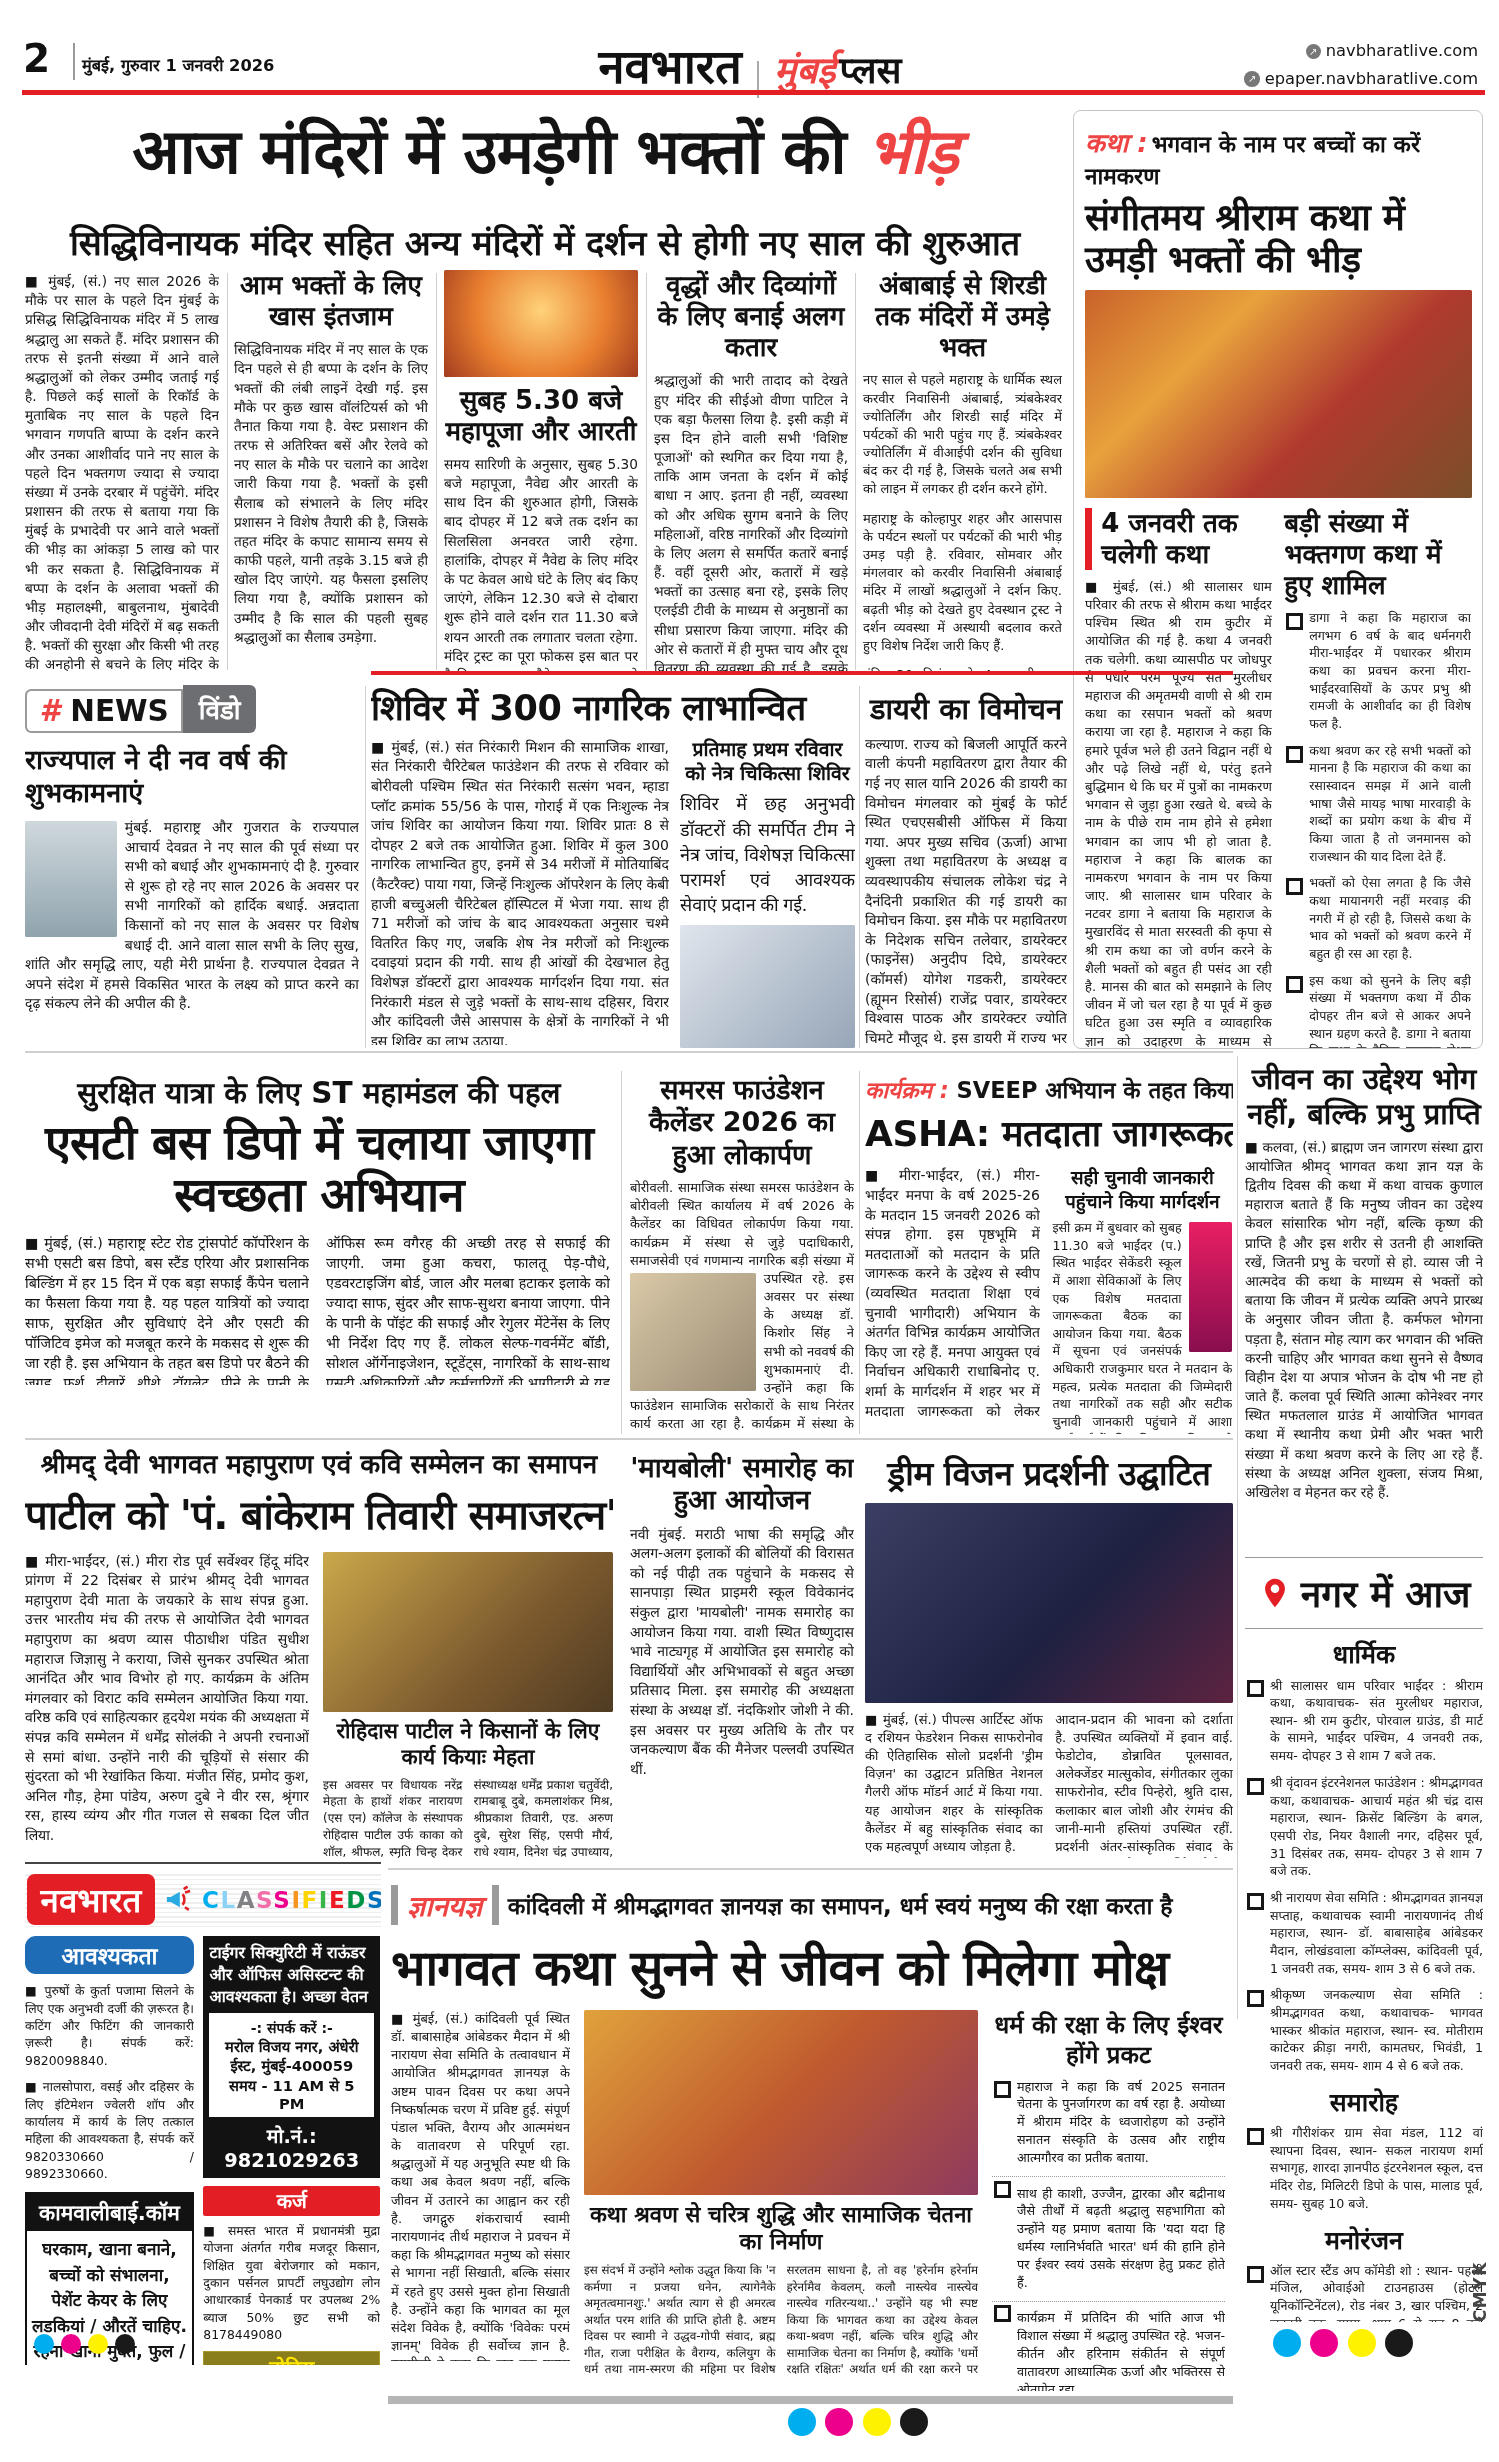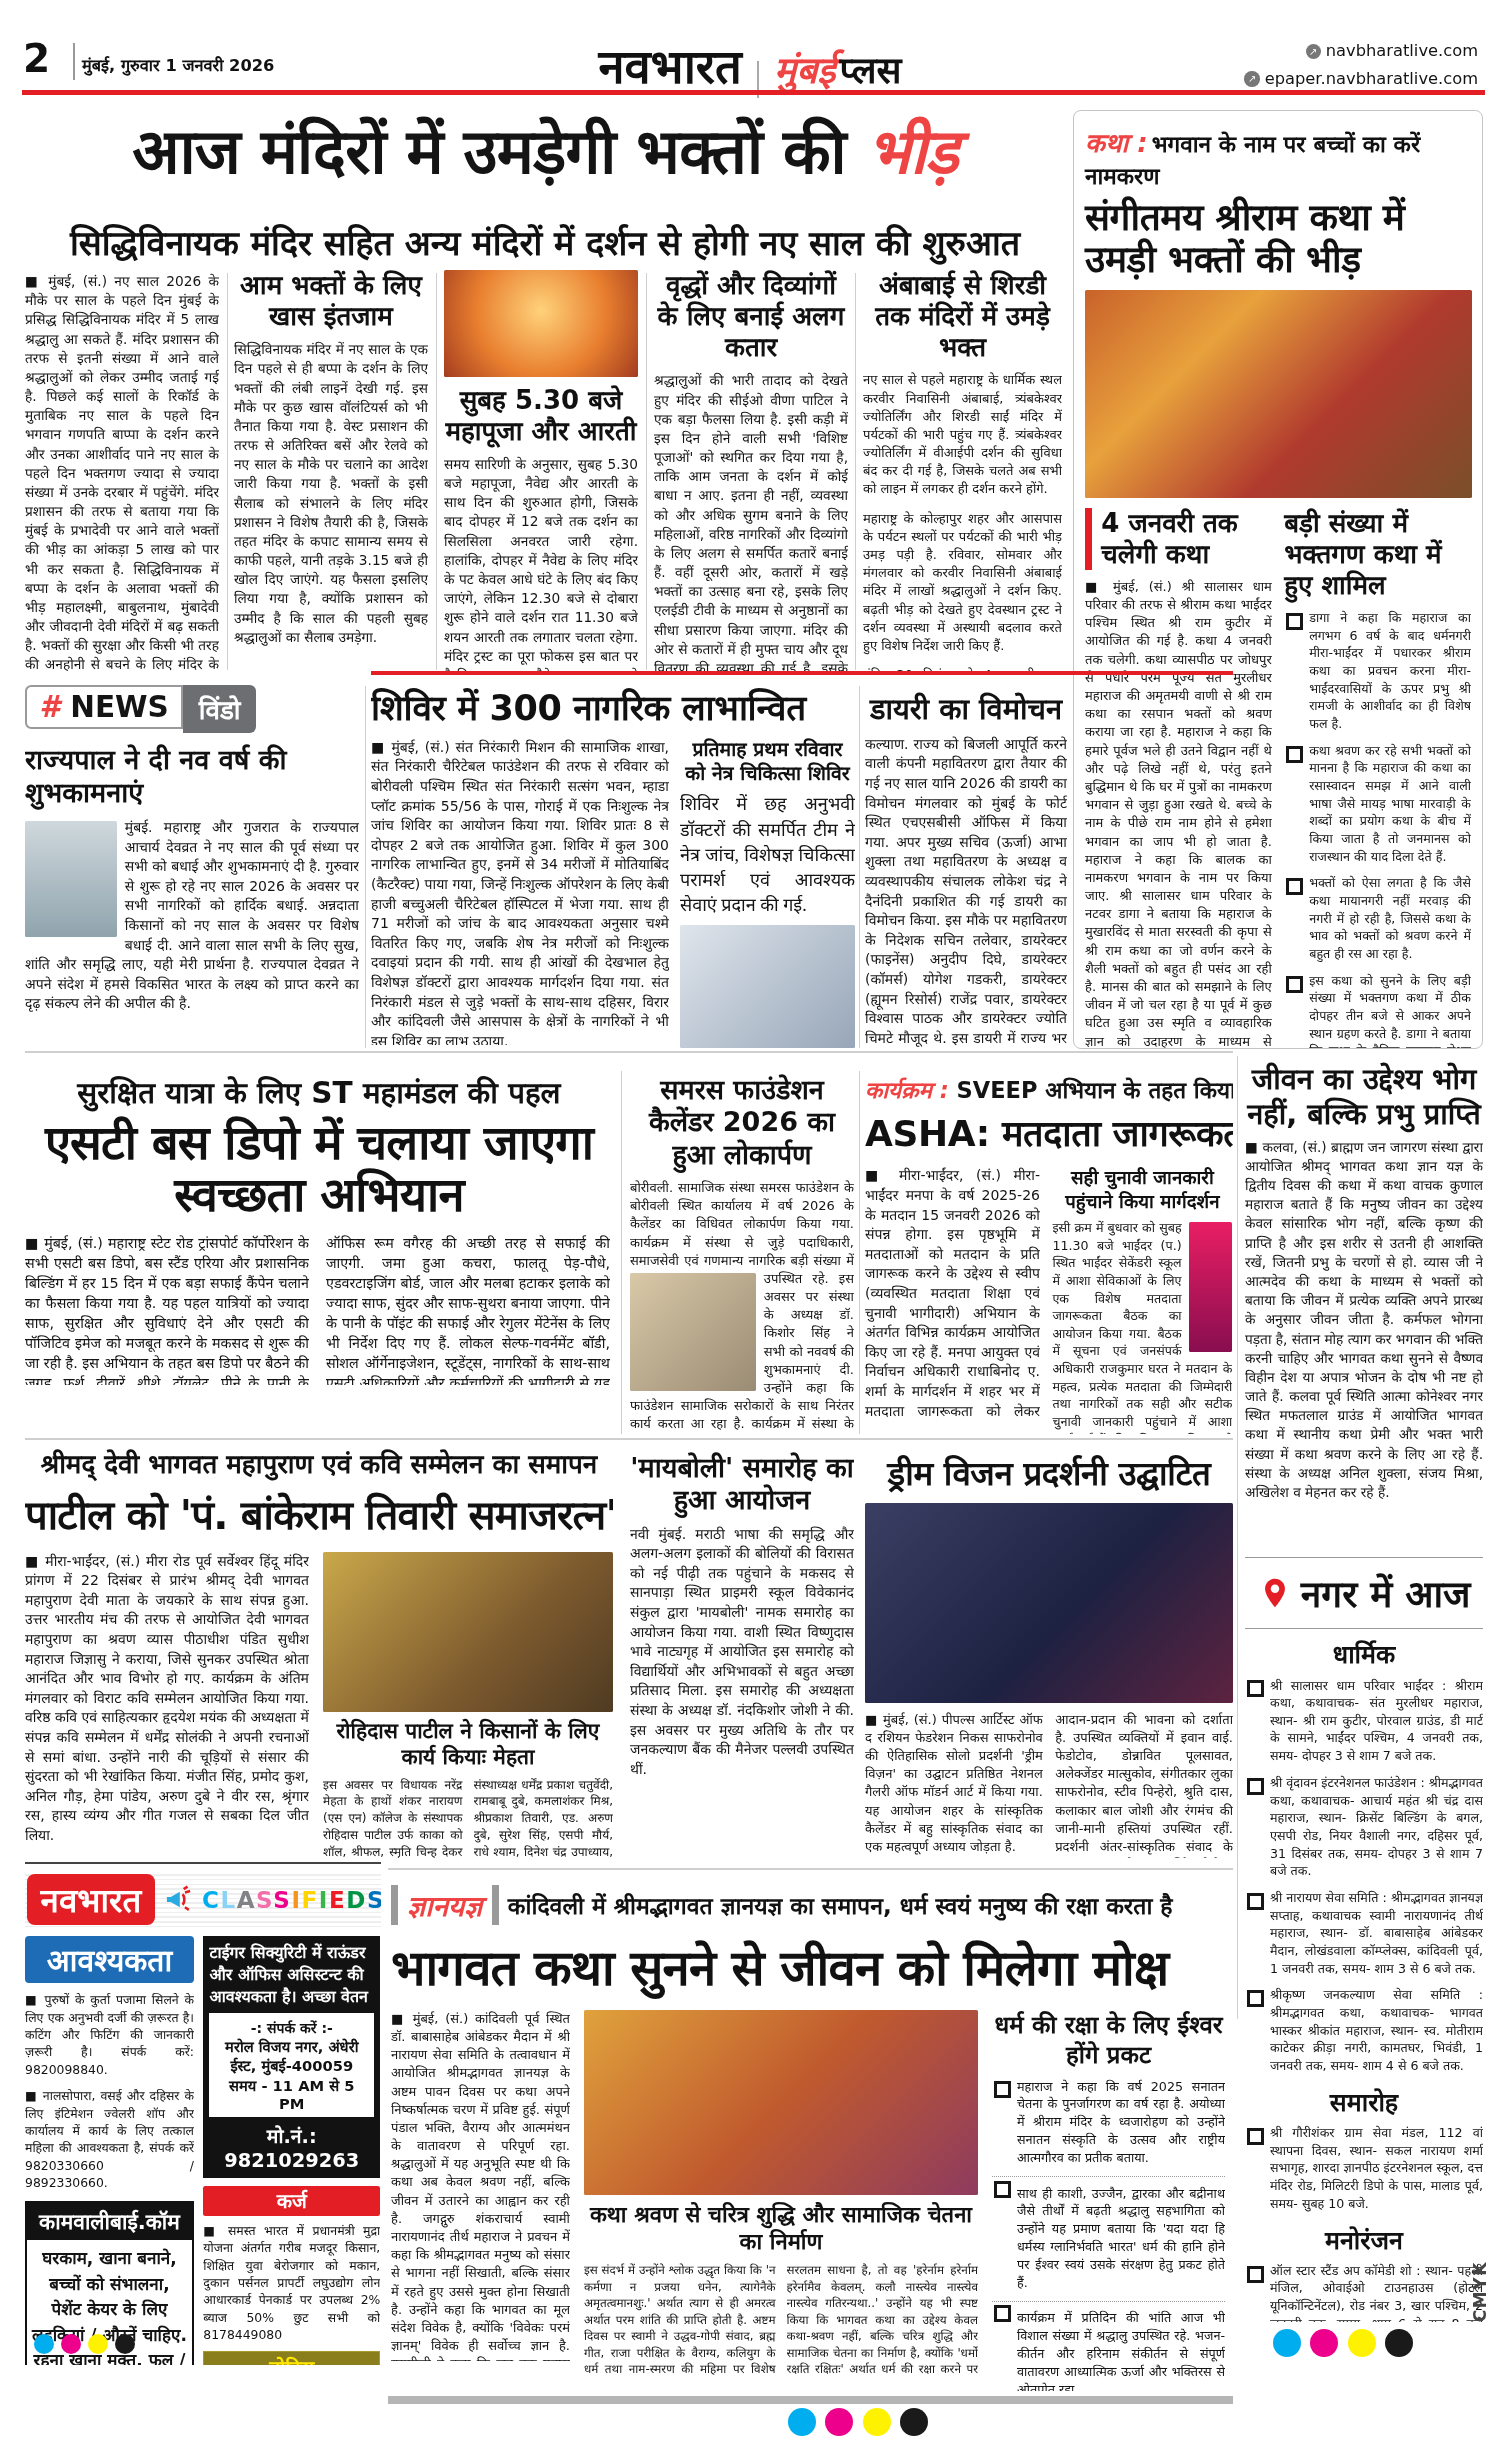--- a/index.html
+++ b/index.html
@@ -101,21 +101,21 @@
 
       </div>
     </div>
   </div>
 
   <div class="b rule" style="left:371px;top:671px;width:862px;height:3.9px;"></div>
   <div class="b vrule" style="left:365px;top:686px;height:362px;"></div>
   <div class="b vrule" style="left:859px;top:686px;height:362px;"></div>
 
   <div class="b" style="left:25px;top:685px;width:334px;height:363px;overflow:hidden;">
-    <div style="display:flex;align-items:flex-start;gap:0;">
+    <div style="display:flex;align-items:flex-end;gap:0;">
       <div style="border:2.3px solid #9a9a9a;border-radius:6.2px 0 0 6.2px;padding:3.1px 12.4px;font-weight:800;font-size:29.5px;background:#fff;">
         <span class="red">#</span>
         <span>NEWS</span>
       </div>
       <div style="background:#6d6e71;color:#fff;border-radius:0 6.2px 6.2px 0;padding:6.2px 15.5px;font-weight:800;font-size:26px;display:flex;align-items:center;">विंडो</div>
     </div>
     <div class="head" style="font-size:27px;line-height:1.22;margin:11px 0 7.8px;">राज्यपाल ने दी नव वर्ष की शुभकामनाएं</div>
     <div class="body" style="font-size:14px;">
       <div class="photo float-l" style="width:92px;height:116px;background:linear-gradient(180deg,#cfd8dc,#90a4ae);"></div>
       <span>मुंबई. महाराष्ट्र और गुजरात के राज्यपाल आचार्य देवव्रत ने नए साल की पूर्व संध्या पर सभी को बधाई और शुभकामनाएं दी है. गुरुवार से शुरू हो रहे नए साल 2026 के अवसर पर सभी नागरिकों को हार्दिक बधाई. अन्नदाता किसानों को नए साल के अवसर पर विशेष बधाई दी. आने वाला साल सभी के लिए सुख, शांति और समृद्धि लाए, यही मेरी प्रार्थना है. राज्यपाल देवव्रत ने अपने संदेश में हमसे विकसित भारत के लक्ष्य को प्राप्त करने का दृढ़ संकल्प लेने की अपील की है.</span>
@@ -249,21 +249,21 @@
             <path d="M15 8c2 1.2 2 6.8 0 8" stroke="#e31e24" stroke-width="2" fill="none"></path>
             <path d="M16 4l3-2M17 6.5l4-1M17 18l3 2" stroke="#e31e24" stroke-width="2"></path>
           </svg>
       </span>
       <span style="font-weight:800;font-size:23px;letter-spacing:1.6px;">
         <span style="color: rgb(0, 174, 239);">C</span><span style="color: rgb(139, 211, 245);">L</span><span style="color: rgb(128, 130, 133);">A</span><span style="color: rgb(240, 110, 170);">S</span><span style="color: rgb(236, 0, 140);">S</span><span style="color: rgb(247, 148, 29);">I</span><span style="color: rgb(255, 212, 0);">F</span><span style="color: rgb(57, 181, 74);">I</span><span style="color: rgb(237, 28, 36);">E</span><span style="color: rgb(0, 148, 68);">D</span><span style="color: rgb(0, 114, 188);">S</span>
       </span>
     </div>
     <div style="display:flex;gap:9.3px;margin-top:7.8px;">
       <div style="width:169px;">
-        <div style="background:#1d6cb5;color:#fff;font-weight:800;font-size:30px;text-align:center;padding:3.1px 0;border-radius:4px;">आवश्यकता</div>
+        <div style="background:#1d6cb5;color:#fff;font-weight:800;font-size:23px;text-align:center;padding:3.1px 0;border-radius:11px;">आवश्यकता</div>
         <div class="body" style="font-size:12.4px;margin-top:7.8px;">■ पुरुषों के कुर्ता पजामा सिलने के लिए एक अनुभवी दर्जी की ज़रूरत है। कटिंग और फिटिंग की जानकारी ज़रूरी है। संपर्क करें: 9820098840.</div>
         <div class="body" style="font-size:12.4px;margin-top:9.3px;">■ नालसोपारा, वसई और दहिसर के लिए इंटिमेशन ज्वेलरी शॉप और कार्यालय में कार्य के लिए तत्काल महिला की आवश्यकता है, संपर्क करें 9820330660 / 9892330660.</div>
         <div style="border:2.3px solid #111;margin-top:9.3px;">
           <div class="blackbar center" style="font-weight:800;font-size:21px;padding:4.7px 0;">कामवालीबाई.कॉम</div>
           <div class="center" style="font-size:17px;font-weight:700;line-height:1.5;padding:6.2px 4.7px;">घरकाम, खाना बनाने, बच्चों को संभालना, पेशेंट केयर के लिए लडकियां / औरतें चाहिए. रहना खाना मुक्त, फुल / पार्ट टाइम आकर्षक पगार.</div>
 
         </div>
 
       </div>
       <div style="width:177px;">

